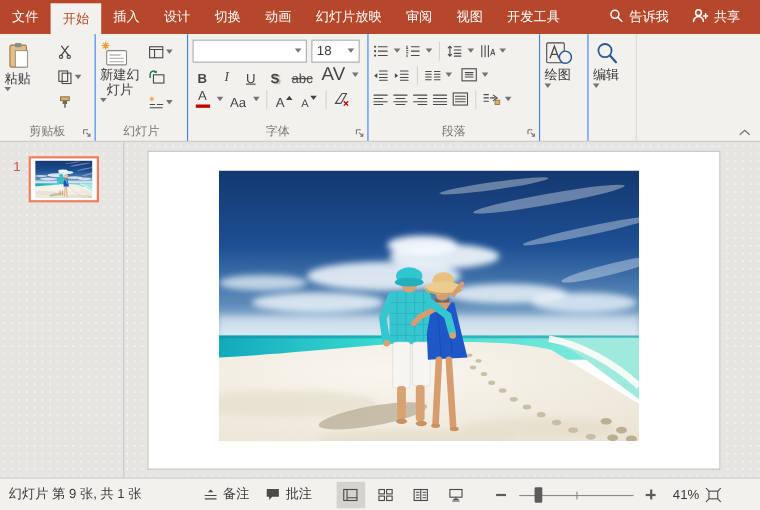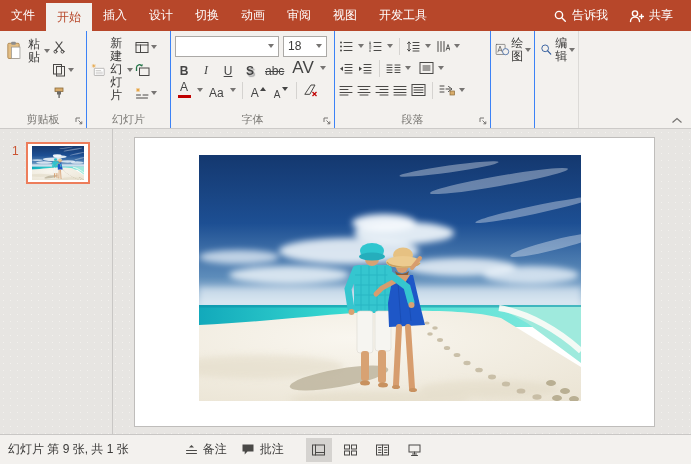--- a/index.html
+++ b/index.html
@@ -5,30 +5,30 @@
   * { margin:0; padding:0; box-sizing:border-box; }
   html,body { width:691px; height:464px; overflow:hidden;
     font-family:"Liberation Sans", sans-serif; font-size:12px; color:#3b3a39;
     background:#E8E6E3; }
 
   
   .titlebar { height:31px; background:#B7472A; display:flex; align-items:stretch; color:#fff; }
   .tab { padding:0 11px; line-height:31px; cursor:default; white-space:nowrap; }
   .tab.active { background:#F3F1EE; color:#B7472A; margin-top:3px; line-height:28px; }
   .tb-right { margin-left:auto; display:flex; align-items:center; gap:4px; padding-right:10px; }
-  .tb-item { display:flex; align-items:center; gap:5px; padding:0 8px; }
+  .tb-item { display:flex; gap:5px; padding:0 8px; }
 
   
   .ribbon { height:98px; background:#F3F1EE; border-bottom:1px solid #CCCAC8; display:flex; position:relative; }
   .group { position:relative; padding:4px 3px 16px 4px; display:flex; align-items:flex-start; }
   .group + .group { border-left:1px solid #3b82f6; }
   .group-label { position:absolute; bottom:1px; left:0; right:0; text-align:center;
     font-size:11px; color:#7A7874; white-space:nowrap; }
   .launcher { position:absolute; bottom:3px; right:3px; }
-  .bigbtn { width:46px; display:flex; align-items:center; gap:1px;
+  .bigbtn { width:46px; display:flex; flex-direction:column; align-items:flex-start; gap:1px;
     padding-top:2px; text-align:center; line-height:13px; }
   .smallcol { display:flex; flex-direction:column; gap:3px; padding-top:2px; }
   .sbtn { height:20px; display:flex; align-items:center; gap:2px; padding:0 2px; }
   .arr { width:0; height:0; border-left:3px solid transparent; border-right:3px solid transparent;
     border-top:4px solid #767472; display:inline-block; }
   .frow { display:flex; align-items:center; gap:4px; height:22px; }
   .combo { background:#fff; border:1px solid #ABA9A6; height:21px; display:flex; align-items:center;
     justify-content:space-between; padding:0 4px; }
   .lbtn { min-width:18px; height:19px; display:flex; align-items:flex-end; justify-content:center;
     gap:1px; padding:0 2px; color:#444; }
@@ -189,20 +189,21 @@
   </defs>
 </svg>
 
 <div class="titlebar">
   <div class="tab">文件</div>
   <div class="tab active">开始</div>
   <div class="tab">插入</div>
   <div class="tab">设计</div>
   <div class="tab">切换</div>
   <div class="tab">动画</div>
+  <div class="tab">幻灯片放映</div>
   <div class="tab">审阅</div>
   <div class="tab">视图</div>
   <div class="tab">开发工具</div>
   <div class="tb-right">
     <div class="tb-item">
       <svg class="ic" width="14" height="14" viewBox="0 0 14 14">
         <circle cx="6" cy="6" r="3.6" class="wh"></circle>
           <path d="M8.8,8.8 L12.3,12.3" class="wh"></path>
       </svg>
       <span>告诉我</span>
@@ -509,13 +510,33 @@
       </svg>
     </div>
     <div class="viewbtn">
       <svg class="ic" width="15" height="14" viewBox="0 0 15 14">
         <rect x="2" y="2" width="11" height="7" class="lnthin"></rect>
         <path d="M7.5,9 v2 M4.5,12.5 h6 M5.5,11 h4" class="lnthin"></path>
       </svg>
     </div>
   </div>
 
+  <div class="sb-item" style="margin-left:20px; gap:2px">
+    <span class="viewbtn" style="width:16px">
+        <span class="hbar"></span>
+      </span>
+    <div class="zoomtrack">
+      <span class="line"></span>
+      <span class="tick"></span>
+      <span class="knob"></span>
+    </div>
+    <span class="viewbtn" style="width:16px">
+        <span class="plus"></span>
+      </span>
+    <span class="zpc">41%</span>
+    <span class="viewbtn" style="width:22px">
+      <svg class="ic" width="15" height="14" viewBox="0 0 15 14">
+        <rect x="3.5" y="3.5" width="8" height="7" class="lnthin"></rect>
+        <path d="M1,1 l2,2 M14,1 l-2,2 M1,13 l2,-2 M14,13 l-2,-2" class="lnthin"></path>
+      </svg>
+    </span>
+  </div>
 </div>
 
 </body></html>

